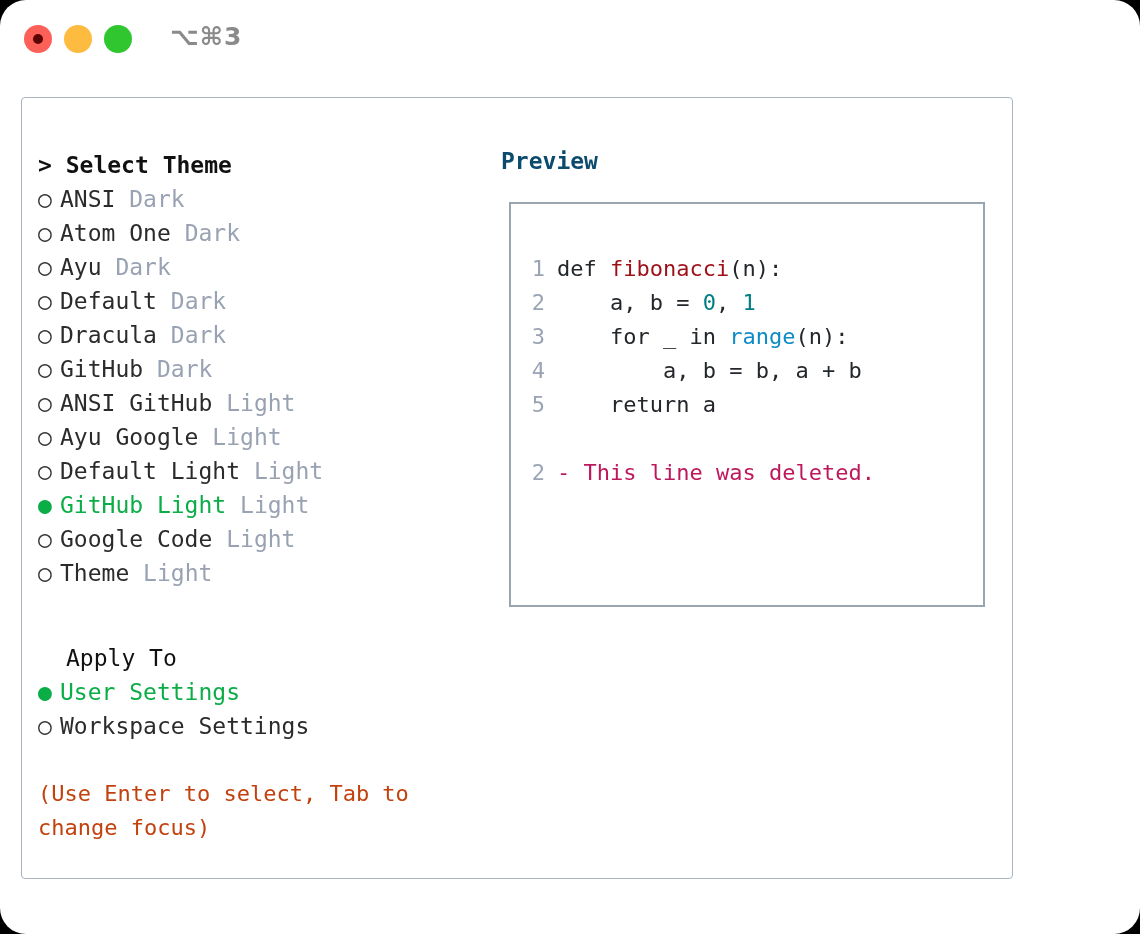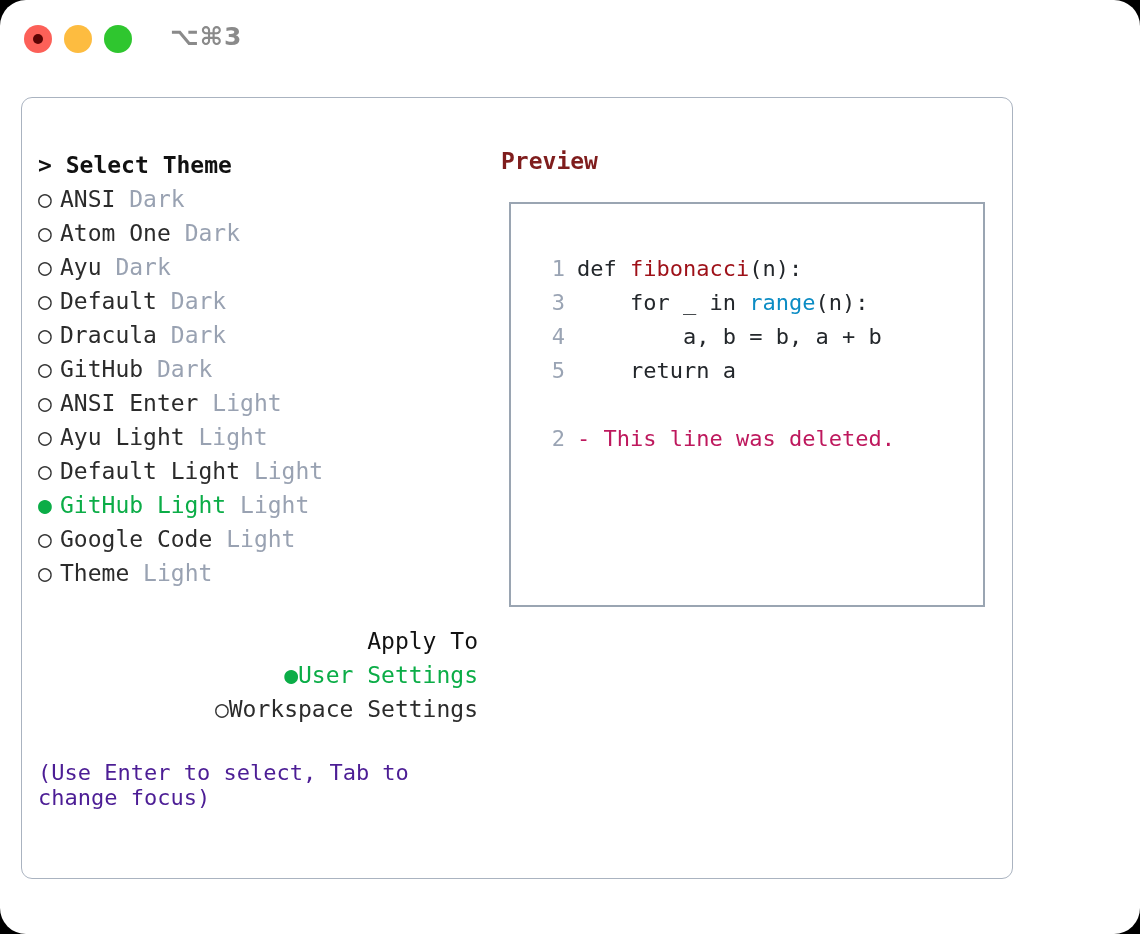--- a/index.html
+++ b/index.html
@@ -63,21 +63,21 @@
   }
 
   
   #panel {
     position: absolute;
     left: 21px;
     top: 97px;
     width: 992px;
     height: 782px;
     border: 1.5px solid #aab3c0;
-    border-radius: 11px;
+    border-radius: 4px;
     box-sizing: border-box;
   }
 
   
   #left-col {
     position: absolute;
     left: 16px;
     top: 50px;
     width: 440px;
   }
@@ -102,59 +102,59 @@
     width: 22px;
     font-size: 23px;
   }
   .bullet.off { color: #3a3a3a; }
   .bullet.on  { color: #0bad47; }
   .opt-name.sel { color: #0bad47; }
   .opt-tag {
     color: #99a2b2;
   }
 
-  #applyto-block { margin-top: 34px; text-align: right; }
+  #applyto-block { margin-top: 51px; }
   #applyto-title {
     font-size: 23px;
     color: #111111;
     line-height: 34px;
     white-space: pre;
     padding-left: 28px;
   }
 
   #hint {
     margin-top: 34px;
     font-size: 22px;
-    line-height: 25px;
-    color: #4c1d95;
+    line-height: 34px;
+    color: #c2410c;
     width: 410px;
   }
 
   
   #preview-title {
     position: absolute;
     left: 479px;
     top: 50px;
     font-size: 23px;
     font-weight: bold;
-    color: #7f1d1d;
+    color: #0c4a6e;
   }
   #code-box {
     position: absolute;
     left: 487px;
     top: 104px;
     width: 476px;
     height: 405px;
     border: 2px solid #9aa5b2;
     box-sizing: border-box;
     background: #ffffff;
   }
   #code-inner {
     position: absolute;
-    left: 24px;
+    left: 4px;
     top: 48px;
     width: 440px;
   }
   .code-line {
     font-size: 22px;
     line-height: 34px;
     white-space: pre;
     color: #23272b;
   }
   .lnum {
@@ -194,22 +194,22 @@
 
       <div class="section-title"><span class="caret">&gt;</span><span> </span><span>Select Theme</span></div>
 
       <div id="theme-list">
           <div class="opt-row"><span class="bullet off">○</span><span class="opt-name">ANSI</span> <span class="opt-tag">Dark</span></div>
           <div class="opt-row"><span class="bullet off">○</span><span class="opt-name">Atom One</span> <span class="opt-tag">Dark</span></div>
           <div class="opt-row"><span class="bullet off">○</span><span class="opt-name">Ayu</span> <span class="opt-tag">Dark</span></div>
           <div class="opt-row"><span class="bullet off">○</span><span class="opt-name">Default</span> <span class="opt-tag">Dark</span></div>
           <div class="opt-row"><span class="bullet off">○</span><span class="opt-name">Dracula</span> <span class="opt-tag">Dark</span></div>
           <div class="opt-row"><span class="bullet off">○</span><span class="opt-name">GitHub</span> <span class="opt-tag">Dark</span></div>
-          <div class="opt-row"><span class="bullet off">○</span><span class="opt-name">ANSI Enter</span> <span class="opt-tag">Light</span></div>
-          <div class="opt-row"><span class="bullet off">○</span><span class="opt-name">Ayu Light</span> <span class="opt-tag">Light</span></div>
+          <div class="opt-row"><span class="bullet off">○</span><span class="opt-name">ANSI GitHub</span> <span class="opt-tag">Light</span></div>
+          <div class="opt-row"><span class="bullet off">○</span><span class="opt-name">Ayu Google</span> <span class="opt-tag">Light</span></div>
           <div class="opt-row"><span class="bullet off">○</span><span class="opt-name">Default Light</span> <span class="opt-tag">Light</span></div>
           <div class="opt-row"><span class="bullet on">●</span><span class="opt-name sel">GitHub Light</span> <span class="opt-tag">Light</span></div>
           <div class="opt-row"><span class="bullet off">○</span><span class="opt-name">Google Code</span> <span class="opt-tag">Light</span></div>
           <div class="opt-row"><span class="bullet off">○</span><span class="opt-name">Theme</span> <span class="opt-tag">Light</span></div>
         </div>
 
       <div id="applyto-block">
         <div id="applyto-title">Apply To</div>
         <div id="applyto-list">
             <div class="opt-row"><span class="bullet on">●</span><span class="opt-name sel">User Settings</span></div>
@@ -218,20 +218,21 @@
       </div>
 
       <div id="hint">(Use Enter to select, Tab to change focus)</div>
     </div>
 
     <div id="preview-title">Preview</div>
 
     <div id="code-box">
       <div id="code-inner">
           <div class="code-line"><span class="lnum">1</span><span class="tok-plain">def </span><span class="tok-func">fibonacci</span><span class="tok-plain">(n):</span></div>
+          <div class="code-line"><span class="lnum">2</span>    <span class="tok-plain">a, b = </span><span class="tok-num">0</span><span class="tok-plain">, </span><span class="tok-num">1</span></div>
           <div class="code-line"><span class="lnum">3</span>    <span class="tok-plain">for _ in </span><span class="tok-call">range</span><span class="tok-plain">(n):</span></div>
           <div class="code-line"><span class="lnum">4</span>        <span class="tok-plain">a, b = b, a + b</span></div>
           <div class="code-line"><span class="lnum">5</span>    <span class="tok-plain">return a</span></div>
           <div class="code-line spacer-line"></div>
           <div class="code-line"><span class="lnum">2</span><span class="diff-del"><span>-</span> <span>This line was deleted.</span></span></div>
         </div>
     </div>
 
   </div>
 </div>

